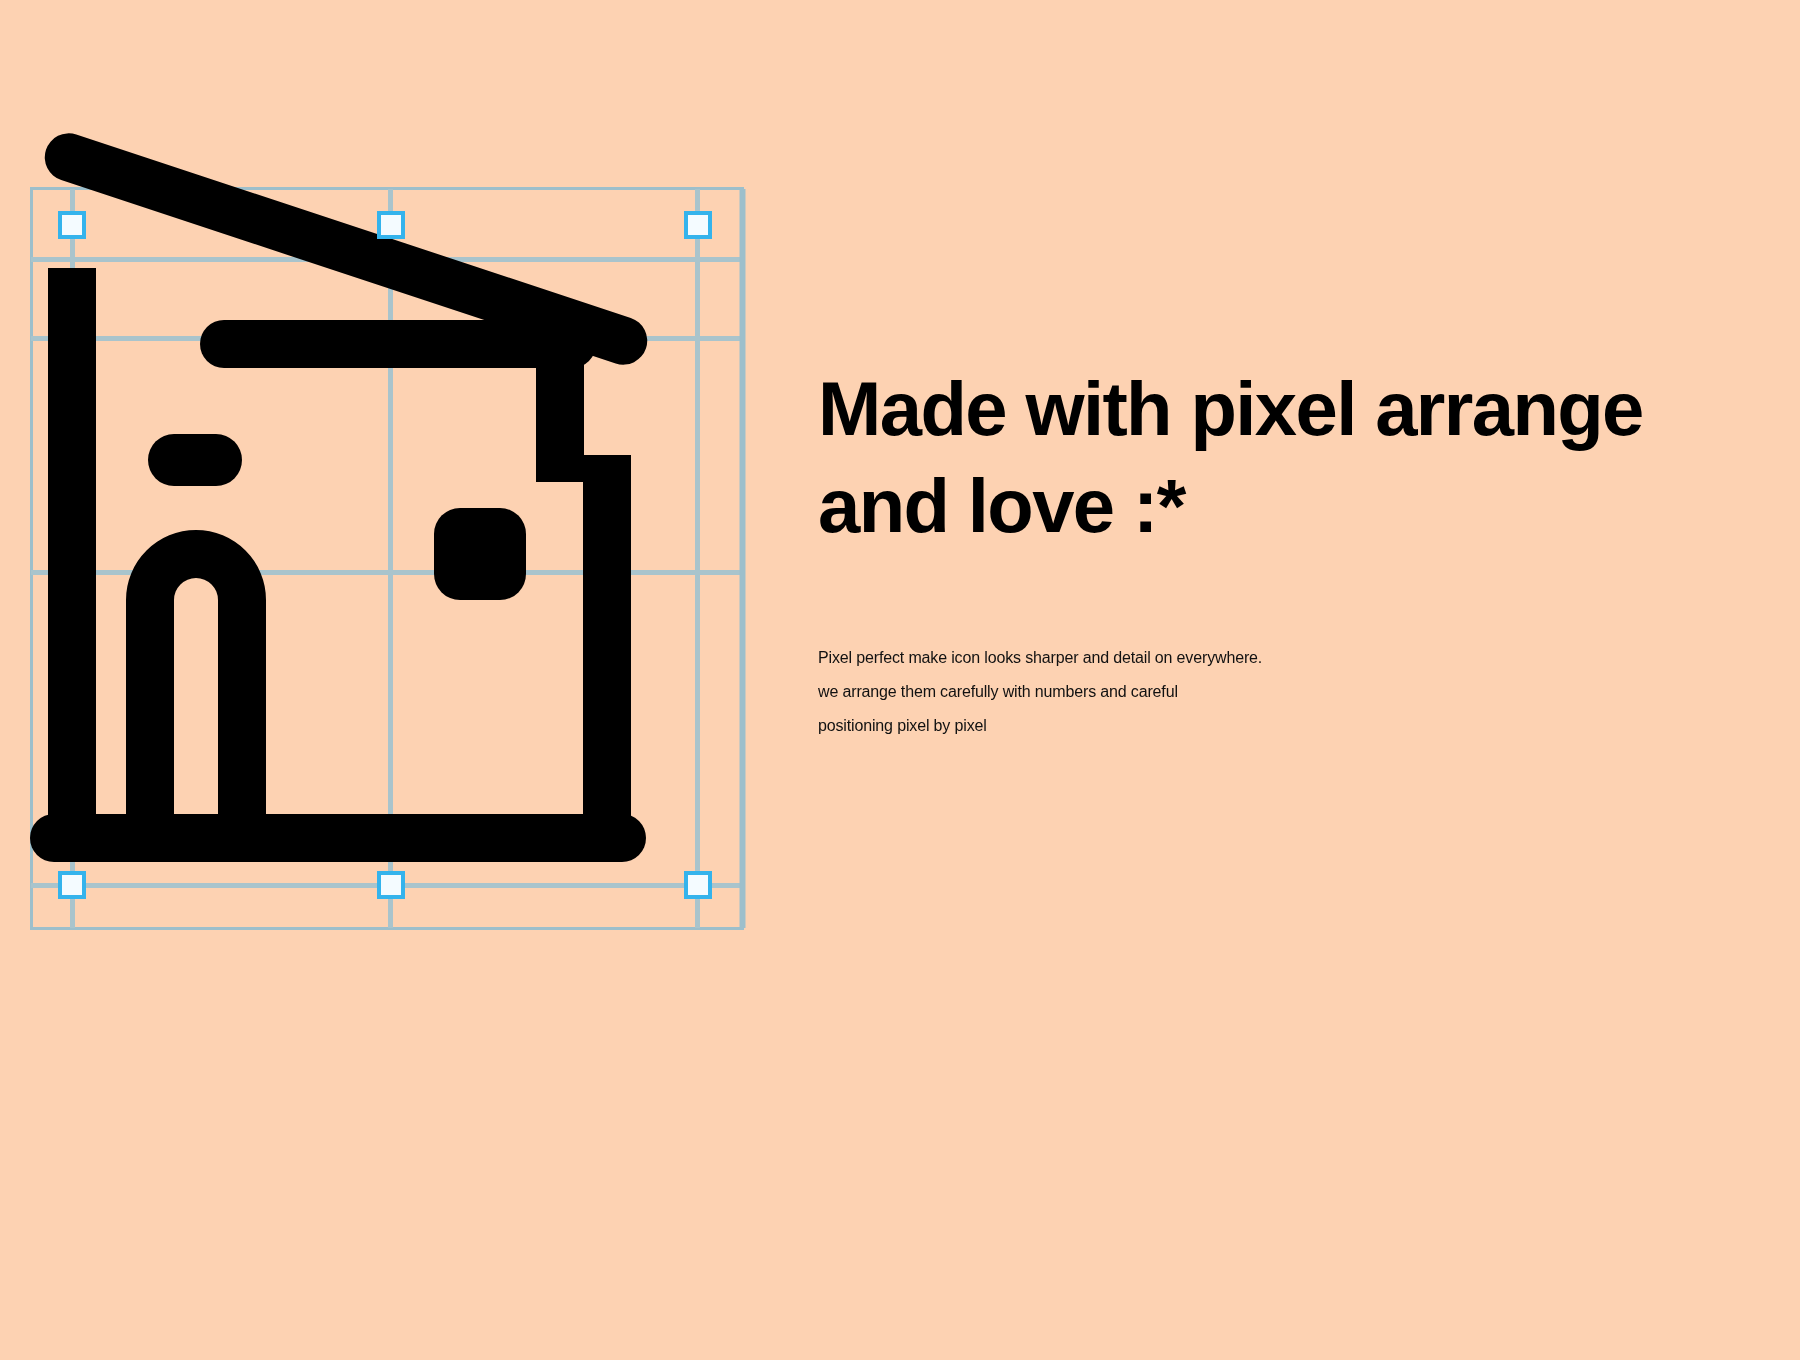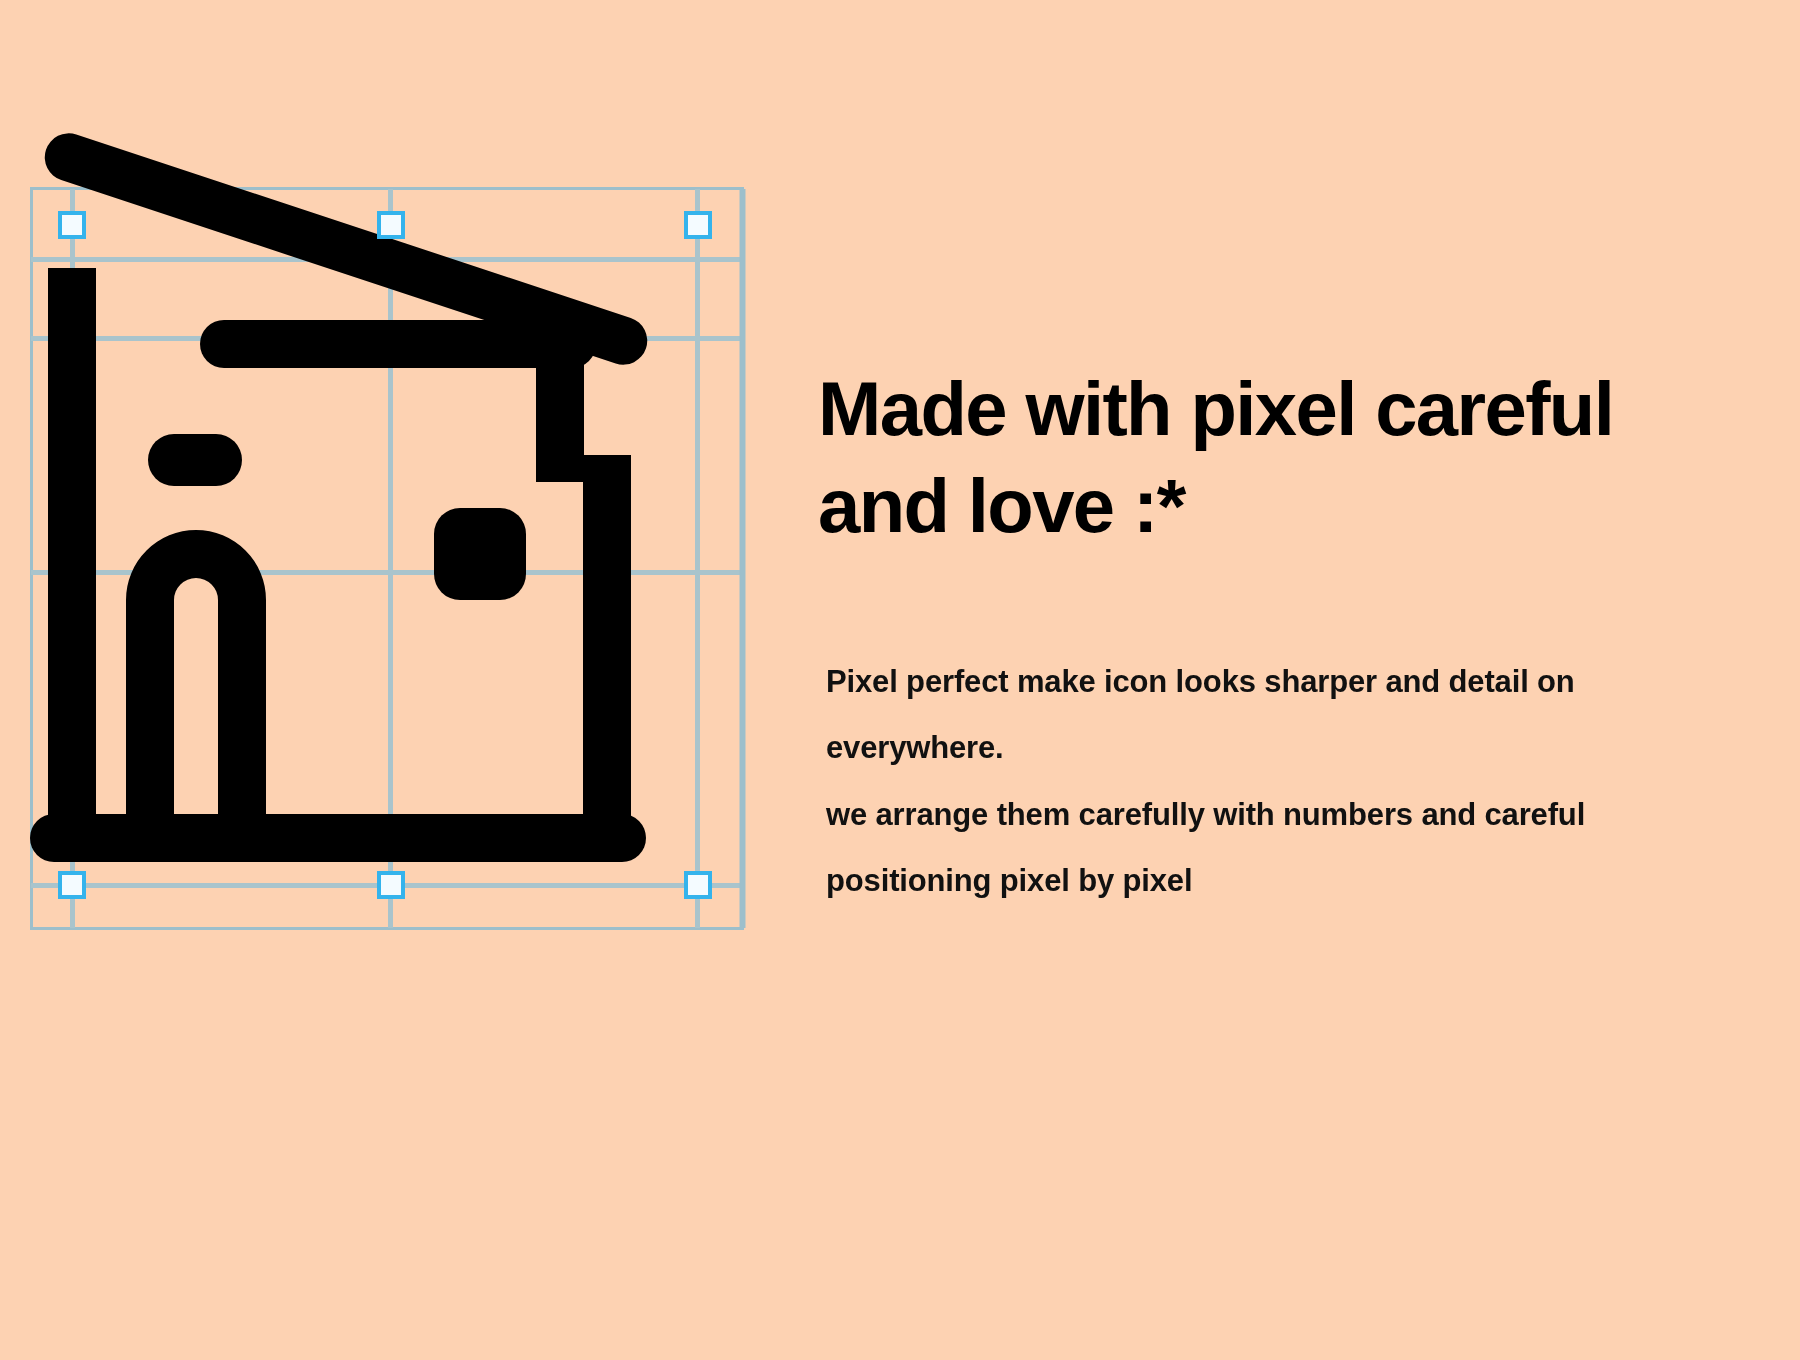--- a/index.html
+++ b/index.html
@@ -44,25 +44,25 @@
     margin: 0;
     font-family: "Liberation Sans", sans-serif;
     font-weight: 700;
     font-size: 76px;
     line-height: 1.28;
     letter-spacing: -1.6px;
     color: #000000;
     white-space: pre-line;
   }
   #body-copy {
-    margin: 8px;
+    margin: 0;
     padding-top: 86px;
     font-family: "Liberation Sans", sans-serif;
-    font-weight: 700;
-    font-size: 31px;
+    font-weight: 400;
+    font-size: 16px;
     line-height: 2.15;
     letter-spacing: -0.15px;
     color: #111111;
     white-space: pre-line;
   }
 </style>
 </head>
 <body>
 
 <div id="stage">
@@ -109,20 +109,20 @@
         <rect x="686" y="213" width="24" height="24" fill="#f4fbff" stroke="#34b3ec" stroke-width="4"></rect>
         <rect x="60" y="873" width="24" height="24" fill="#f4fbff" stroke="#34b3ec" stroke-width="4"></rect>
         <rect x="379" y="873" width="24" height="24" fill="#f4fbff" stroke="#34b3ec" stroke-width="4"></rect>
         <rect x="686" y="873" width="24" height="24" fill="#f4fbff" stroke="#34b3ec" stroke-width="4"></rect>
       </g>
 
     </svg>
   </div>
 
   <div id="copy-block">
-    <h1 id="headline">Made with pixel careful
+    <h1 id="headline">Made with pixel arrange
 and love :*</h1>
     <p id="body-copy">Pixel perfect make icon looks sharper and detail on everywhere.
 we arrange them carefully with numbers and careful
 positioning pixel by pixel</p>
   </div>
 
 </div>
 
 </body></html>

